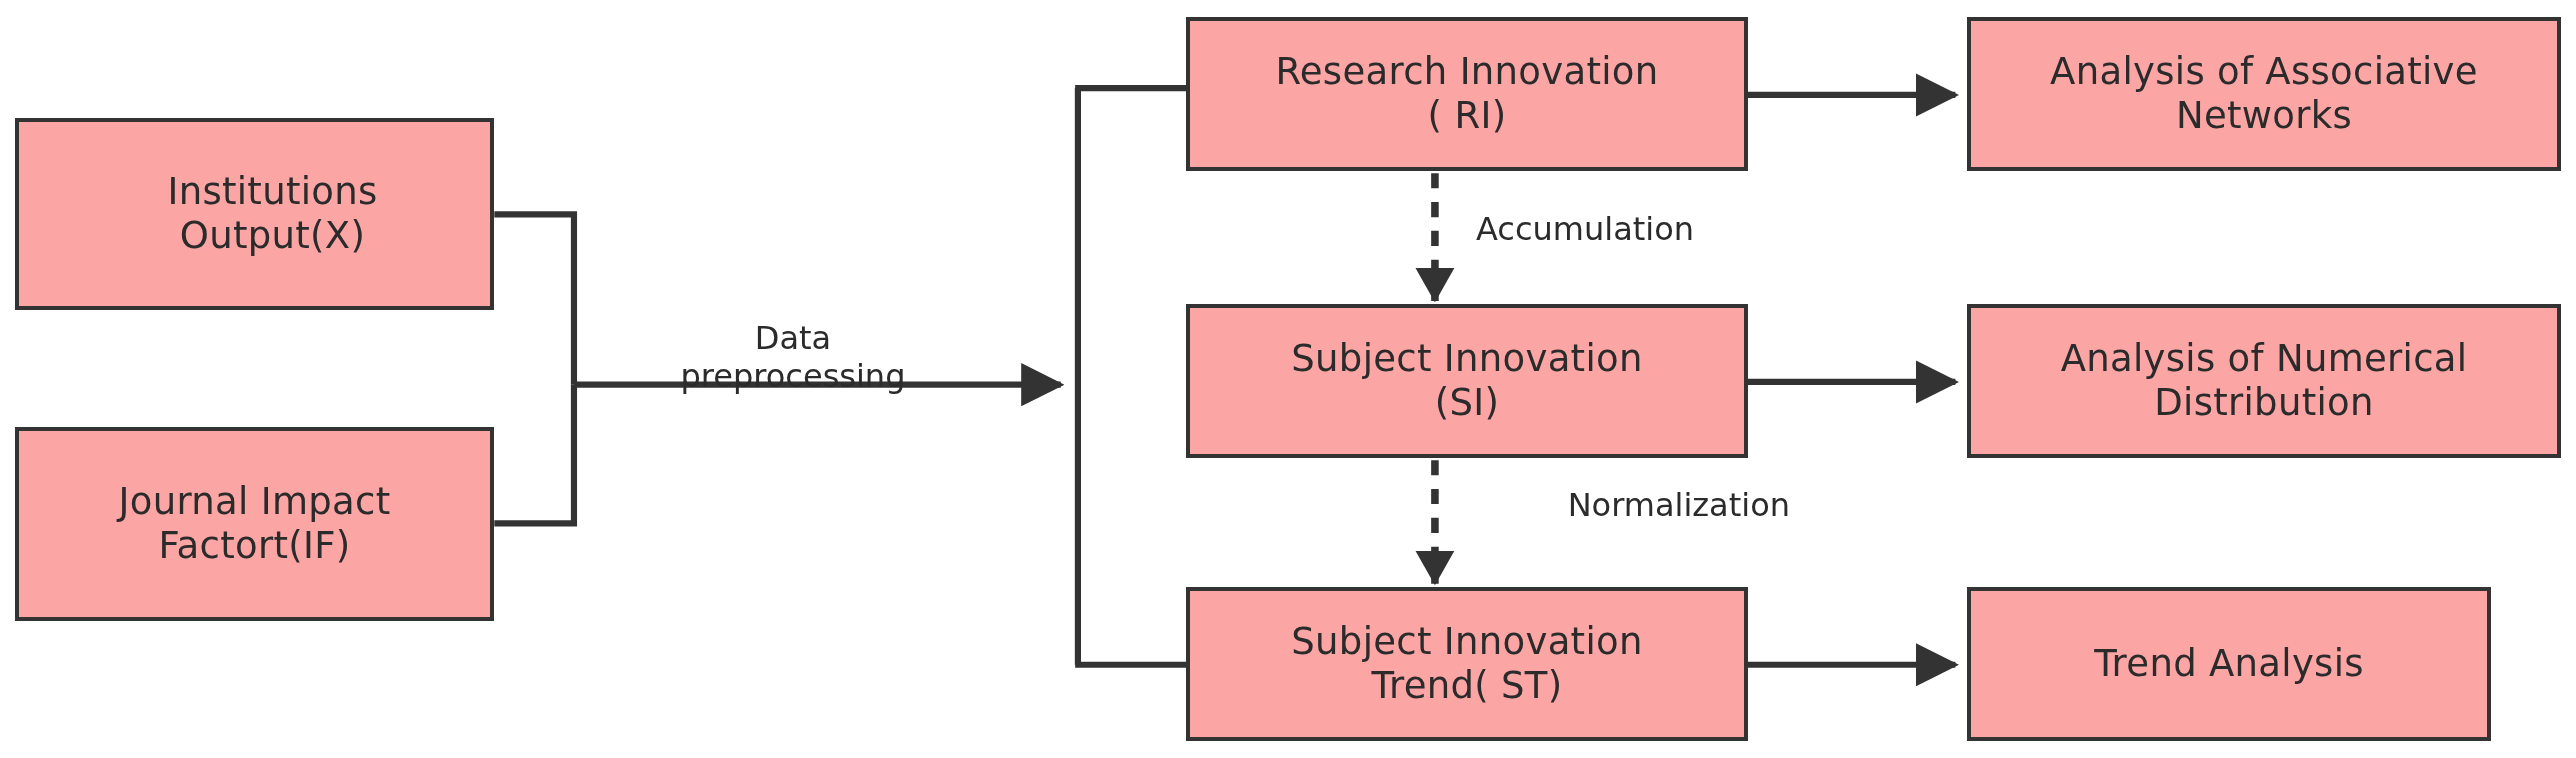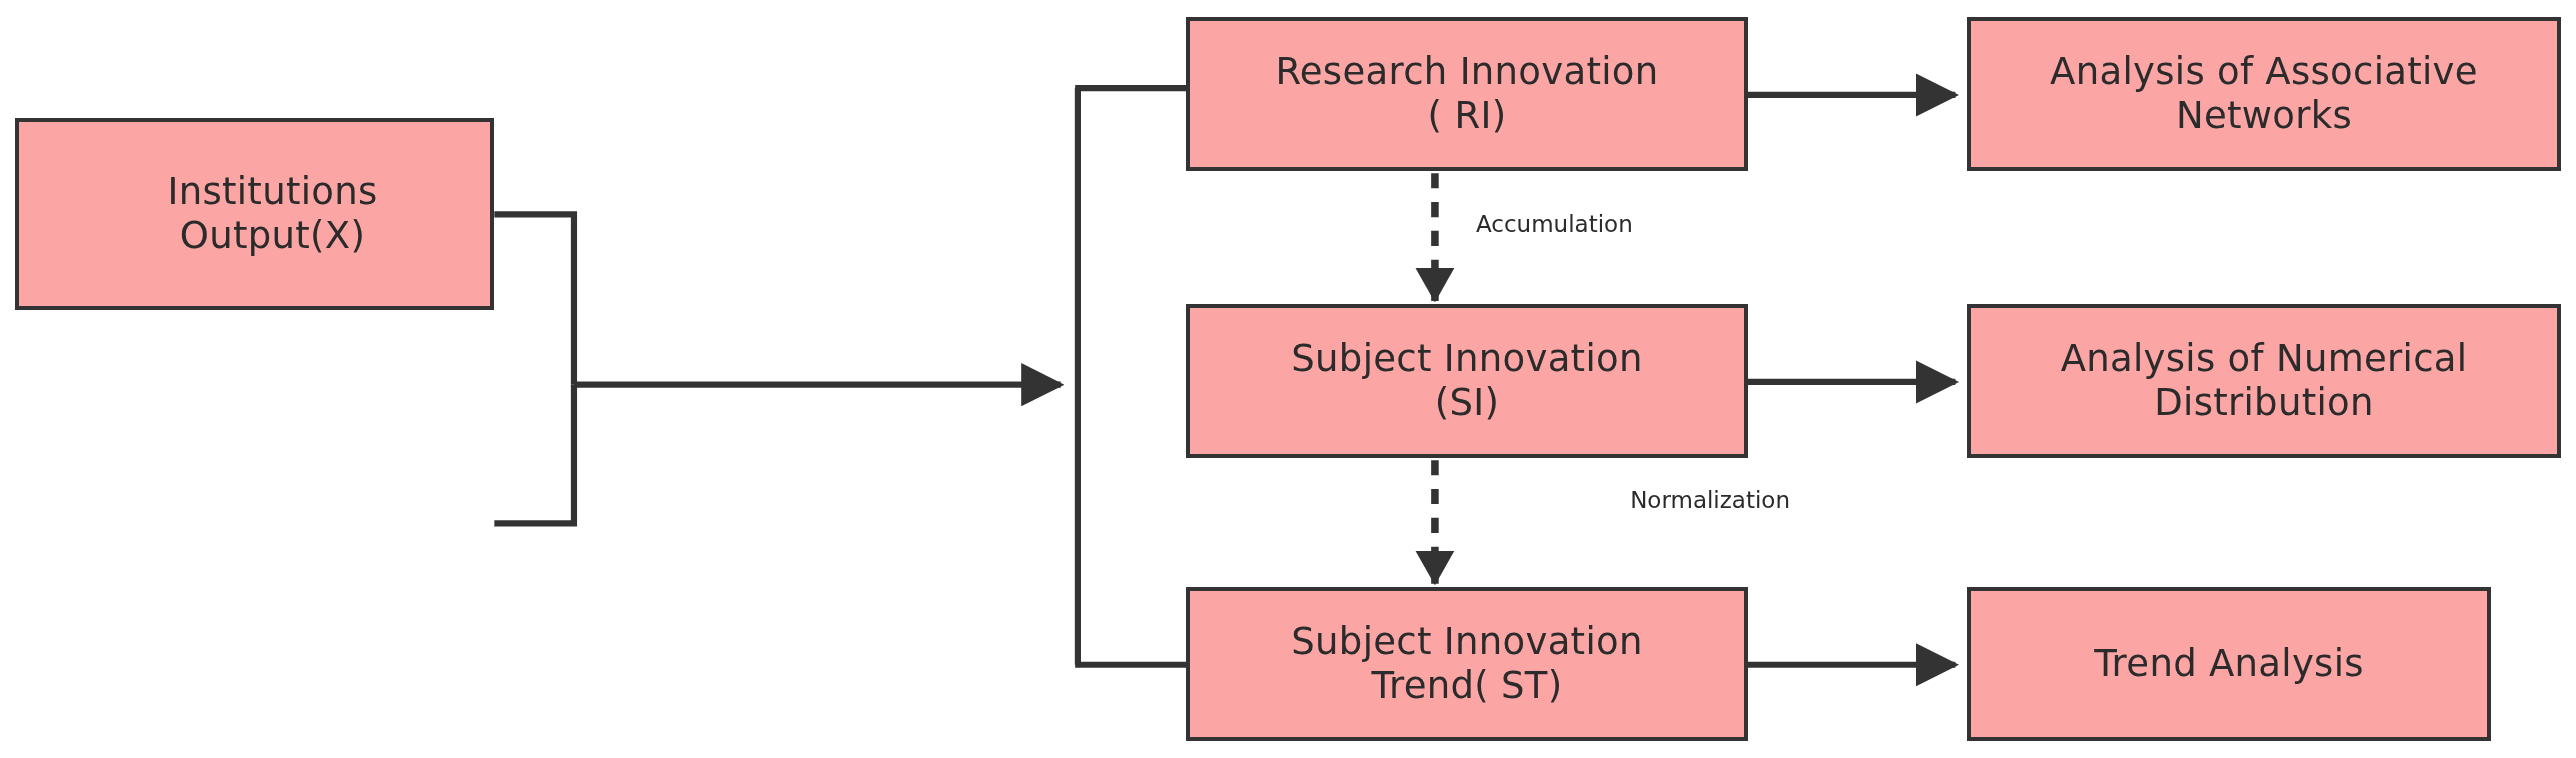--- a/index.html
+++ b/index.html
@@ -26,21 +26,21 @@
     color:#2b2b2b;
     font-size:37px;
     line-height:1.18;
     letter-spacing:0.3px;
     white-space:pre-line;
     font-weight:400;
   }
   .edge-label{
     position:absolute;
     color:#2b2b2b;
-    font-size:23px;
+    font-size:32px;
     line-height:1.18;
     white-space:pre-line;
     text-align:center;
     background:transparent;
   }
 </style>
 </head>
 <body>
 
 <div id="canvas">
@@ -76,20 +76,24 @@
     <line x1="2545" y1="556" x2="2848" y2="556" stroke="#333333" stroke-width="9" marker-end="url(#arrowSolid)"></line>
 
     <line x1="2545" y1="968" x2="2848" y2="968" stroke="#333333" stroke-width="9" marker-end="url(#arrowSolid)"></line>
   </svg>
 
   <div class="box" style="left:15px;top:118px;width:479px;height:192px;padding-left:36px;">
     <span class="label">Institutions
 Output(X)</span>
   </div>
 
+  <div class="box" style="left:15px;top:427px;width:479px;height:194px;">
+    <span class="label">Journal Impact
+Factort(IF)</span>
+  </div>
 
   <div class="box" style="left:1186px;top:17px;width:562px;height:154px;">
     <span class="label">Research Innovation
 ( RI)</span>
   </div>
 
   <div class="box" style="left:1186px;top:304px;width:562px;height:154px;">
     <span class="label">Subject Innovation
 (SI)</span>
   </div>
@@ -106,19 +110,21 @@
 
   <div class="box" style="left:1967px;top:17px;width:594px;height:154px;">
     <span class="label">Analysis of Associative
 Networks</span>
   </div>
 
   <div class="box" style="left:1967px;top:587px;width:524px;height:154px;">
     <span class="label">Trend Analysis</span>
   </div>
 
+  <div class="edge-label" style="left:659px;top:320px;width:268px;">Data
+preprocessing</div>
 
   <div class="edge-label" style="left:1476px;top:211px;width:302px;text-align:left;">Accumulation</div>
 
   <div class="edge-label" style="left:1488px;top:487px;width:302px;text-align:right;">Normalization</div>
 
 </div>
 
 
 </body></html>

